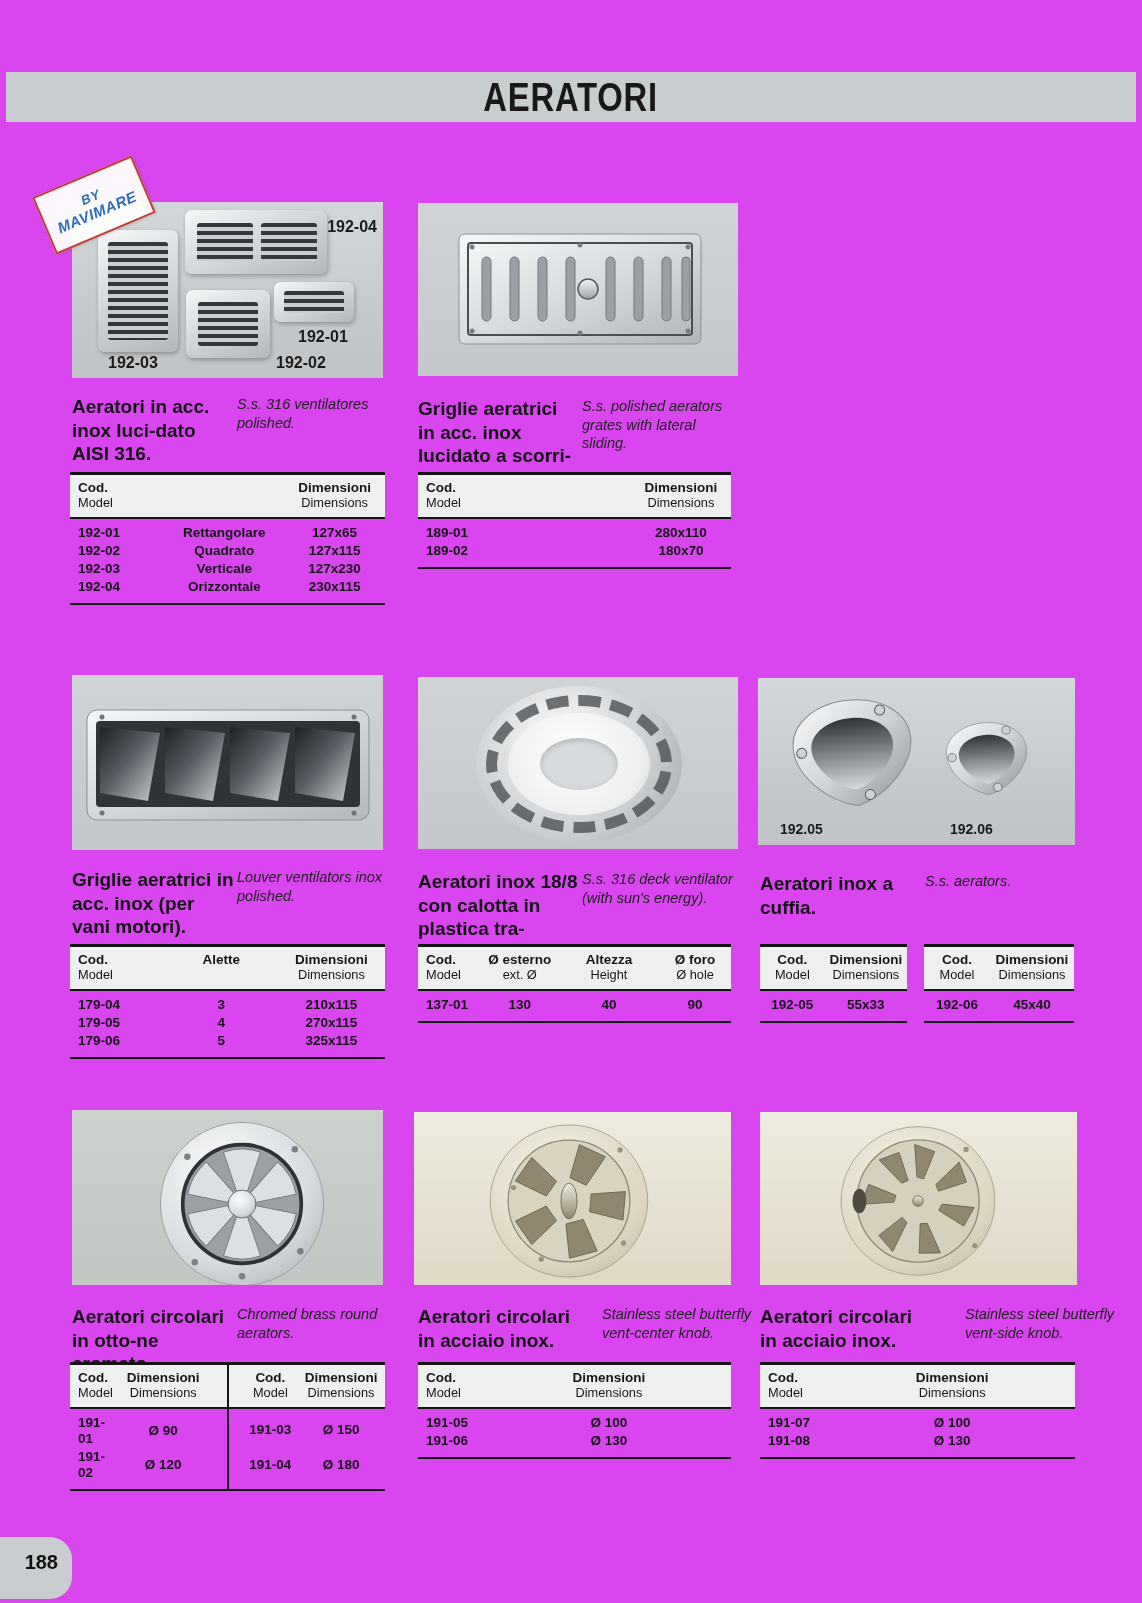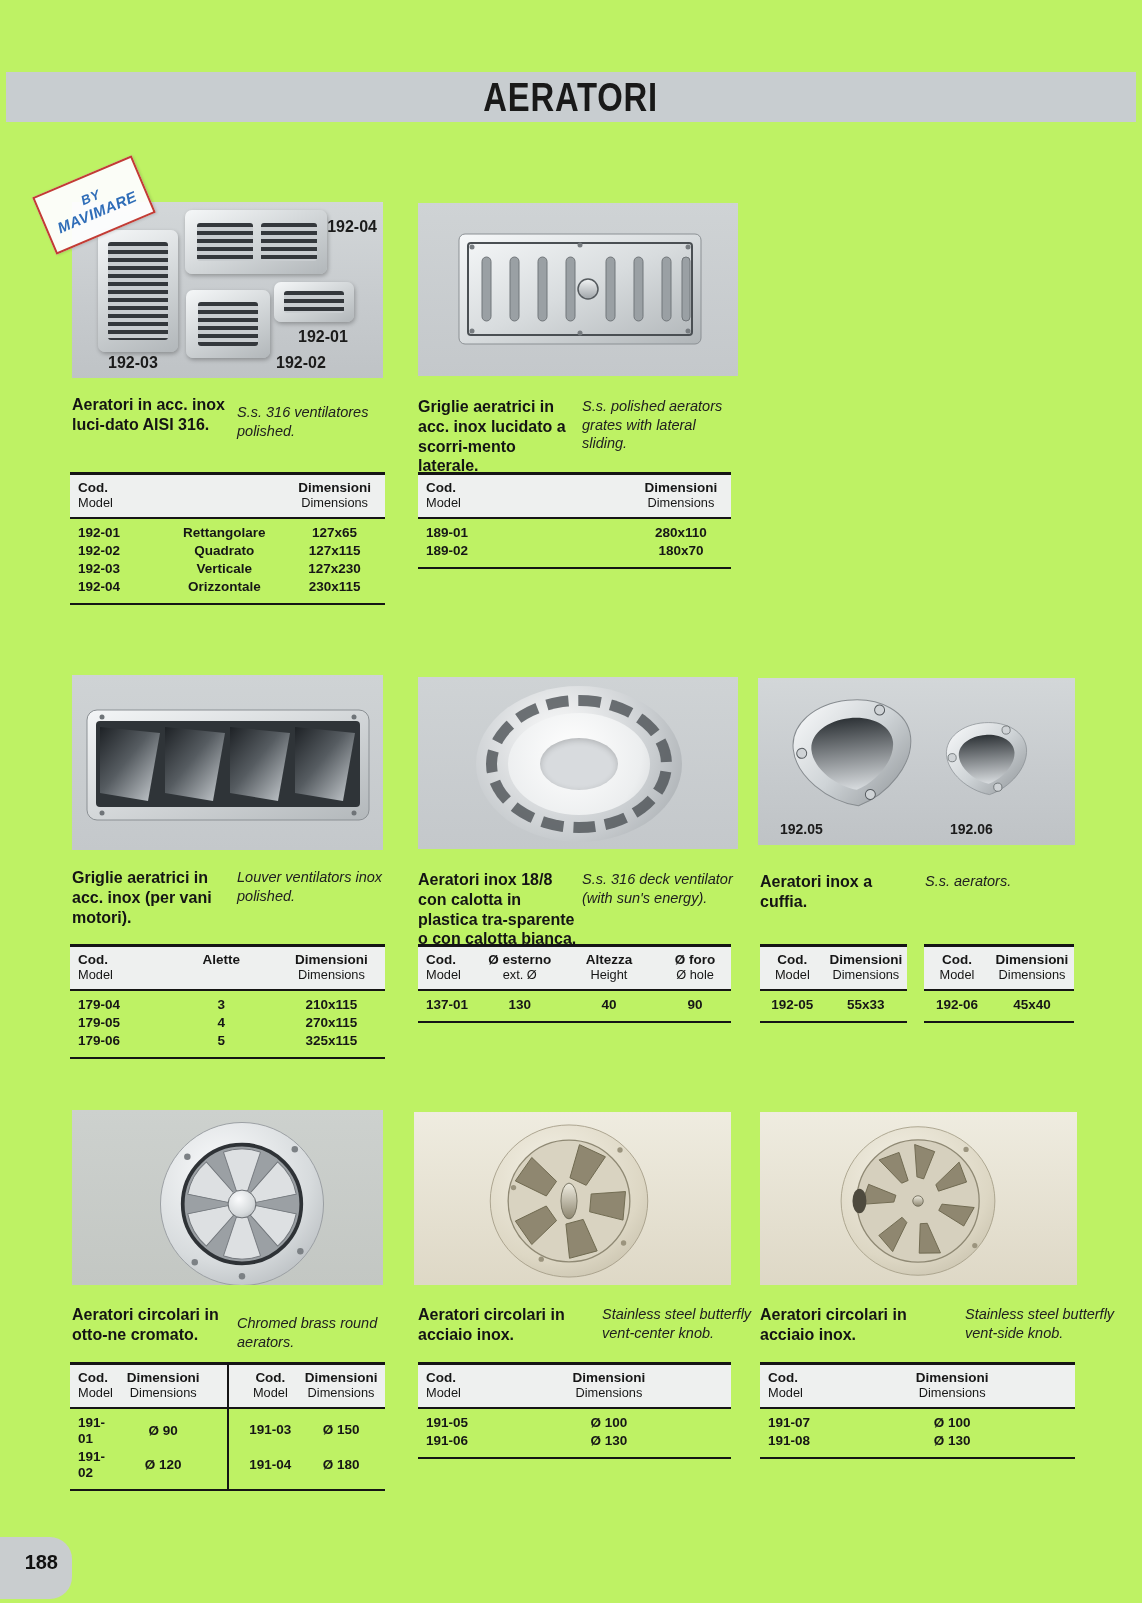--- a/index.html
+++ b/index.html
@@ -1,16 +1,16 @@
 <!DOCTYPE html>
 <html><head>
 <meta charset="utf-8">
 <style>
   html,body{margin:0;padding:0;background:#ffffff;}
-  .page{position:relative;width:1142px;height:1603px;background:#bef264;overflow:hidden;
+  .page{position:relative;width:1142px;height:1603px;background:#d946ef;overflow:hidden;
         font-family:"Liberation Sans", sans-serif;color:#161616;}
 
   
   .hdr-bar{position:absolute;left:6px;top:72px;width:1130px;height:50px;background:#c8cdd0;
            display:flex;align-items:center;justify-content:center;}
   .hdr-title{font-size:40px;font-weight:bold;letter-spacing:1px;color:#191919;
              display:inline-block;transform:scaleX(0.82);}
   .hdr-sub{position:absolute;left:0;top:124px;width:1142px;text-align:center;}
   .hdr-sub span{font-size:33px;font-weight:bold;font-style:italic;display:inline-block;transform:scaleX(0.88);}
 
@@ -28,21 +28,21 @@
   .bg-gray2{background:linear-gradient(180deg,#cfd3d5 0%,#c4c8cb 100%);}
   .bg-green{background:linear-gradient(180deg,#cdd1ce 0%,#c3c7c3 100%);}
   .bg-cream{background:linear-gradient(180deg,#efece0 0%,#ded8c6 100%);}
 
   .plate{position:absolute;background:linear-gradient(155deg,#f5f7f8 0%,#d6dadc 45%,#b2b7ba 100%);
          border-radius:7px;box-shadow:1px 2px 4px rgba(0,0,0,.28);}
   .slots-h{position:absolute;border-radius:3px;
          background:repeating-linear-gradient(180deg,#34383c 0px 4px,#c9cdd0 4px 8px);}
   .photo-label{position:absolute;font-weight:bold;font-size:16px;color:#1b1b1b;letter-spacing:0;}
 
-  .cap-it{position:absolute;font-weight:bold;font-size:16px;line-height:1.24;color:#141414;}
+  .cap-it{position:absolute;font-weight:bold;font-size:19px;line-height:1.24;color:#141414;}
   .cap-en{position:absolute;font-style:italic;font-size:14.5px;line-height:1.28;color:#202020;}
 
   
   .ptable{position:absolute;border-collapse:collapse;table-layout:fixed;
           border-top:3px solid #151515;border-bottom:2px solid #151515;}
   .ptable thead tr{background:#eef0ef;}
   .ptable thead th{border-bottom:2px solid #151515;padding:5px 4px 6px;vertical-align:top;font-weight:normal;}
   .h1{display:block;font-weight:bold;font-size:13.5px;line-height:1.16;}
   .h2{display:block;font-weight:normal;font-size:12.8px;line-height:1.16;}
   .ptable tbody td{font-size:13.5px;font-weight:bold;line-height:1.2;padding:1px 2px;}
@@ -139,21 +139,21 @@
           <circle cx="122" cy="12" r="2.5"></circle>
           <circle cx="230" cy="14" r="2.5"></circle>
         <circle cx="14" cy="98" r="2.5"></circle>
           <circle cx="122" cy="100" r="2.5"></circle>
           <circle cx="230" cy="98" r="2.5"></circle>
       </g>
     </svg>
   </div>
 
   <div class="cap-it" style="left:72px;top:395px;width:162px;">Aeratori in acc. inox luci-dato AISI 316.</div>
-  <div class="cap-en" style="left:237px;top:395px;width:152px;margin-top:8px;">S.s. 316 ventilatores polished.</div>
+  <div class="cap-en" style="left:237px;top:395px;width:152px;">S.s. 316 ventilatores polished.</div>
   <div class="cap-it" style="left:418px;top:397px;width:160px;">Griglie aeratrici in acc. inox lucidato a scorri-mento laterale.</div>
   <div class="cap-en" style="left:582px;top:397px;width:158px;">S.s. polished aerators grates with lateral sliding.</div>
 
   <table class="ptable" style="left:70px;top:472px;width:315px;">
     <colgroup>
         <col style="width:30%">
         <col style="width:38%">
         <col style="width:32%">
       </colgroup>
     <thead>
@@ -509,21 +509,21 @@
       <circle cx="95" cy="95" r="6" fill="url(#m7)" stroke="#6e6a58"></circle>
       <ellipse cx="28" cy="95" rx="8" ry="14" fill="#4e4a3e"></ellipse>
       <g fill="#9b947e">
           <circle cx="150" cy="36" r="3"></circle>
           <circle cx="160" cy="146" r="3"></circle>
         </g>
     </svg>
   </div>
 
   <div class="cap-it" style="left:72px;top:1305px;width:165px;">Aeratori circolari in otto-ne cromato.</div>
-  <div class="cap-en" style="left:237px;top:1305px;width:152px;margin-top:9px;">Chromed brass round aerators.</div>
+  <div class="cap-en" style="left:237px;top:1305px;width:152px;">Chromed brass round aerators.</div>
   <div class="cap-it" style="left:418px;top:1305px;width:160px;">Aeratori circolari in acciaio inox.</div>
   <div class="cap-en" style="left:602px;top:1305px;width:165px;">Stainless steel butterfly vent-center knob.</div>
   <div class="cap-it" style="left:760px;top:1305px;width:160px;">Aeratori circolari in acciaio inox.</div>
   <div class="cap-en" style="left:925px;top:1305px;width:165px;margin-left:40px;">Stainless steel butterfly vent-side knob.</div>
 
   <div class="split" style="left:70px;top:1362px;width:315px;">
     <table>
       <colgroup>
           <col style="width:28%">
           <col style="width:62%">

